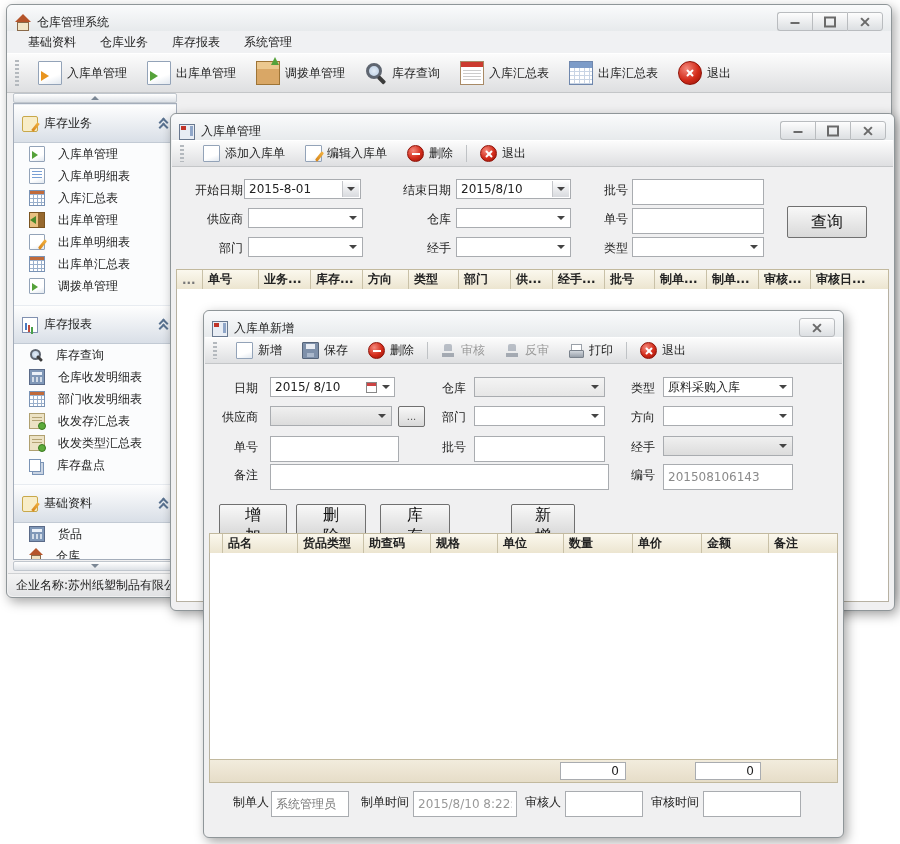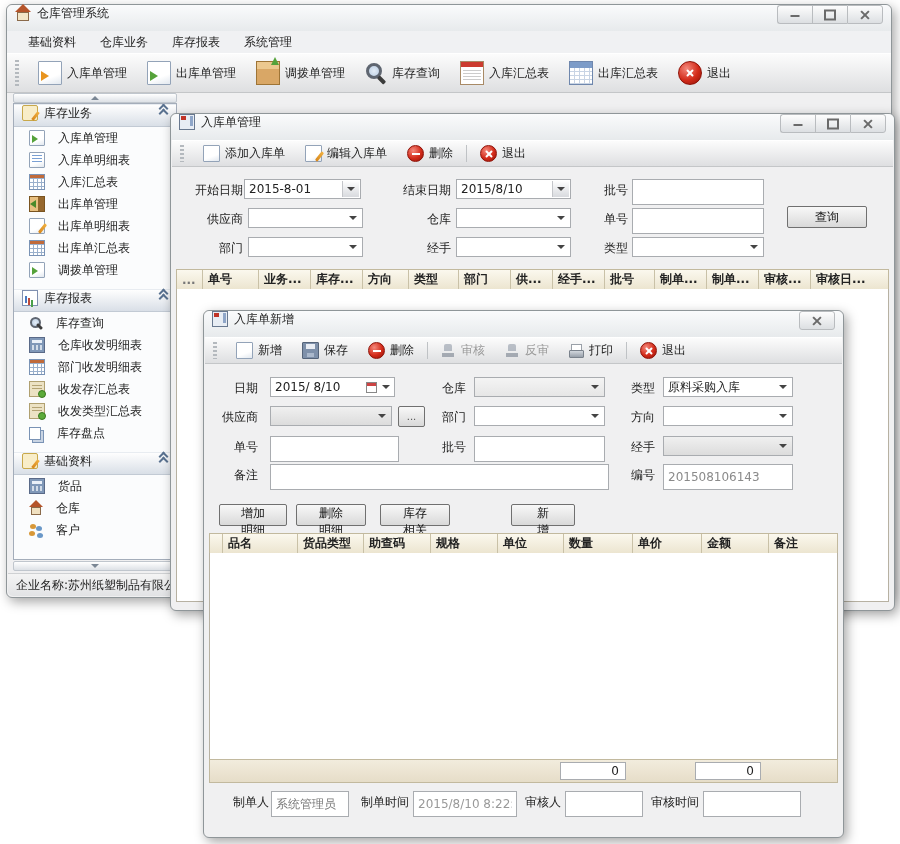--- a/index.html
+++ b/index.html
@@ -1,19 +1,19 @@
 <!DOCTYPE html>
 <html><head>
 <meta charset="utf-8">
 <style>
   html,body{margin:0;padding:0;width:900px;height:844px;overflow:hidden;background:#fff;
     font-family:"DejaVu Sans","Liberation Sans",sans-serif;font-size:12px;color:#222}
   .window{position:absolute;background:#f0f0f1;border:1px solid #8f9699;border-radius:6px;
     box-shadow:3px 4px 12px rgba(0,0,0,.35)}
-  .titlebar{position:absolute;left:0;top:0;right:0;height:26px;display:flex;align-items:flex-start;
+  .titlebar{position:absolute;left:0;top:0;right:0;height:26px;display:flex;align-items:flex-end;
     gap:6px;padding:0 8px;border-radius:6px 6px 0 0;background:linear-gradient(#fafbfc,#e7eaec)}
   .title-text{font-size:12px;color:#1c1c1c}
   .winbtns{margin-left:auto;display:flex}
   .winbtn{position:relative;width:34px;height:17px;border:1px solid #b9bcbf;border-right:none;
     background:linear-gradient(#fdfdfd,#dcdfe2)}
   .winbtn:first-child{border-radius:3px 0 0 3px}
   .winbtn:last-child{border-right:1px solid #b9bcbf;border-radius:0 3px 3px 0}
   .wb-min::before{content:'';position:absolute;width:9px;height:2px;background:#6a6a6a;left:50%;top:55%;transform:translateX(-50%)}
   .wb-max::before{content:'';position:absolute;width:8px;height:7px;border:2px solid #6a6a6a;left:50%;top:50%;transform:translate(-50%,-50%)}
   .wb-close::before,.wb-close::after{content:'';position:absolute;width:11px;height:2px;background:#6a6a6a;left:50%;top:50%}
@@ -93,43 +93,43 @@
   .chev::before,.chev::after{content:'';position:absolute;left:1px;width:5px;height:5px;
     border-top:2px solid #5a7290;border-left:2px solid #5a7290;transform:rotate(45deg)}
   .chev::before{top:0}.chev::after{top:5px}
   .dar{width:0;height:0;border-left:4px solid transparent;border-right:4px solid transparent;border-top:4px solid #444}
   .minical{width:9px;height:9px;background:linear-gradient(#c44 0 3px,#fff 3px);border:1px solid #888;margin-right:3px}
   
   .menubar{position:absolute;left:0;right:0;top:26px;height:22px;display:flex;align-items:center;
     gap:6px;padding:0 12px;background:#f0f1f3;border-bottom:1px solid #dcdee0}
   .menuitem{padding:3px 9px}
   .sidebar{position:absolute;background:#fbfcfd;border:1px solid #a4adba;overflow:hidden}
-  .sb-hd{display:flex;gap:6px;height:21px;padding:0 8px;
+  .sb-hd{display:flex;align-items:center;gap:6px;height:21px;padding:8px 8px;
     background:linear-gradient(#fefefe,#d9dfe7);border-bottom:1px solid #c2cad4;border-top:1px solid #e8ecf1}
   .sb-hd .chev{margin-left:auto}
   .sb-it{display:flex;align-items:center;gap:13px;height:22px;padding-left:15px}
   .sb-sec{margin-bottom:8px}
   .hsplit{position:absolute;height:8px;background:linear-gradient(#fff,#dde1e6);border:1px solid #c0c6cd;border-radius:2px}
   .hsplit::after{content:'';position:absolute;left:50%;top:2px;transform:translateX(-50%);
     border-left:4px solid transparent;border-right:4px solid transparent}
   .hsplit.up::after{border-bottom:4px solid #7a8694}
   .hsplit.down::after{border-top:4px solid #7a8694}
   .statusbar{position:absolute;left:1px;right:1px;bottom:1px;height:22px;display:flex;align-items:center;
     padding:0 8px;background:linear-gradient(#f4f4f4,#e2e3e5);border-top:1px solid #cfd1d3;border-radius:0 0 5px 5px;
     white-space:nowrap;overflow:hidden}
   
   .combo{position:relative;background:#fff;border:1px solid #a9acb0;height:20px;display:flex;align-items:center;
     padding:0 20px 0 4px;box-sizing:border-box}
   .combo .db{position:absolute;top:1px;right:1px;bottom:1px;width:16px;display:flex;align-items:center;justify-content:center;
     background:linear-gradient(#fefefe,#d8dade);border-left:1px solid #c4c6ca}
   .tf{background:#fff;border:1px solid #a9acb0;height:20px;padding:12px 4px;box-sizing:border-box;
     font-family:inherit;font-size:12px;color:#222}
   .tf.gray{color:#8a8a8a}
-  .btn{border:1px solid #707070;background:linear-gradient(#f8f8f8,#d9d9d9);height:22px;font-family:inherit;
-    font-size:12px;padding:0 20px;border-radius:2px;color:#111}
+  .btn{border:1px solid #707070;background:linear-gradient(#f8f8f8,#d9d9d9);height:32px;font-family:inherit;
+    font-size:16px;padding:0 20px;border-radius:2px;color:#111}
   .lbl{position:absolute;height:22px;line-height:22px;text-align:right;white-space:nowrap}
   .abs{position:absolute}
   
   .ghead{display:flex;background:linear-gradient(#fbf8ee,#ece5d0);border:1px solid #c2b99e;height:21px;box-sizing:border-box}
   .ghead .gc{border-right:1px solid #c9c1a7;display:flex;align-items:center;padding:0 5px;
     font-weight:bold;box-sizing:border-box;white-space:nowrap;overflow:hidden}
   .listbody{position:absolute;background:#fff;border:1px solid #b7b1a2;border-top:none}
   .totalsbar{position:absolute;background:linear-gradient(#f2ecdd,#e6ddc8);border:1px solid #c2b99e;height:24px;box-sizing:border-box}
   .totalbox{position:absolute;top:2px;height:18px;background:#fff;border:1px solid #a9acb0;
     text-align:right;padding:1px 6px 0 0;box-sizing:border-box}

